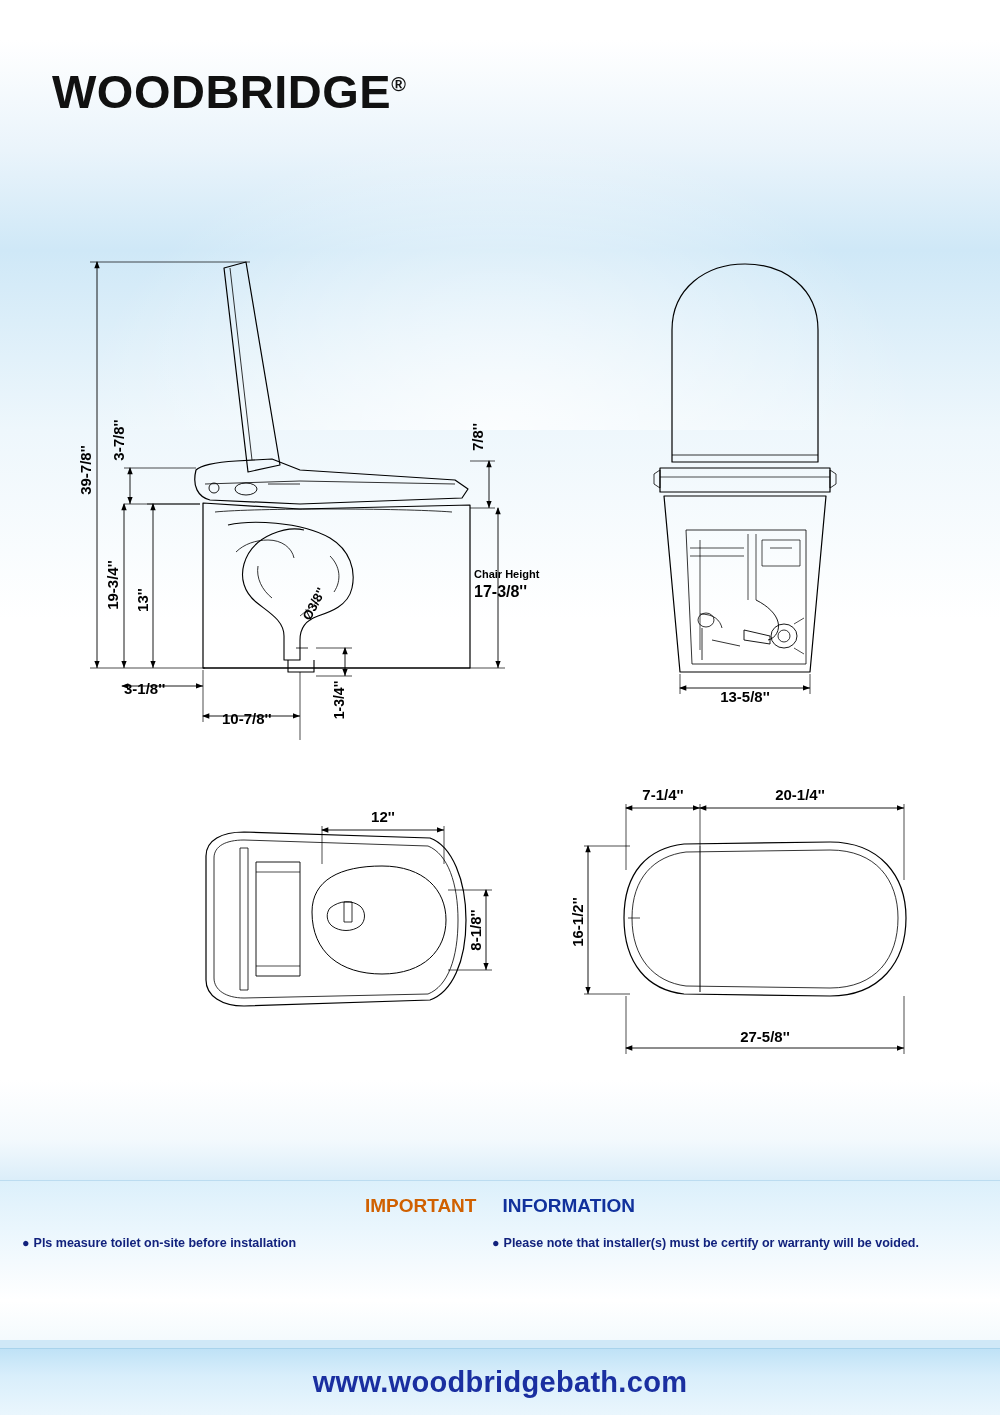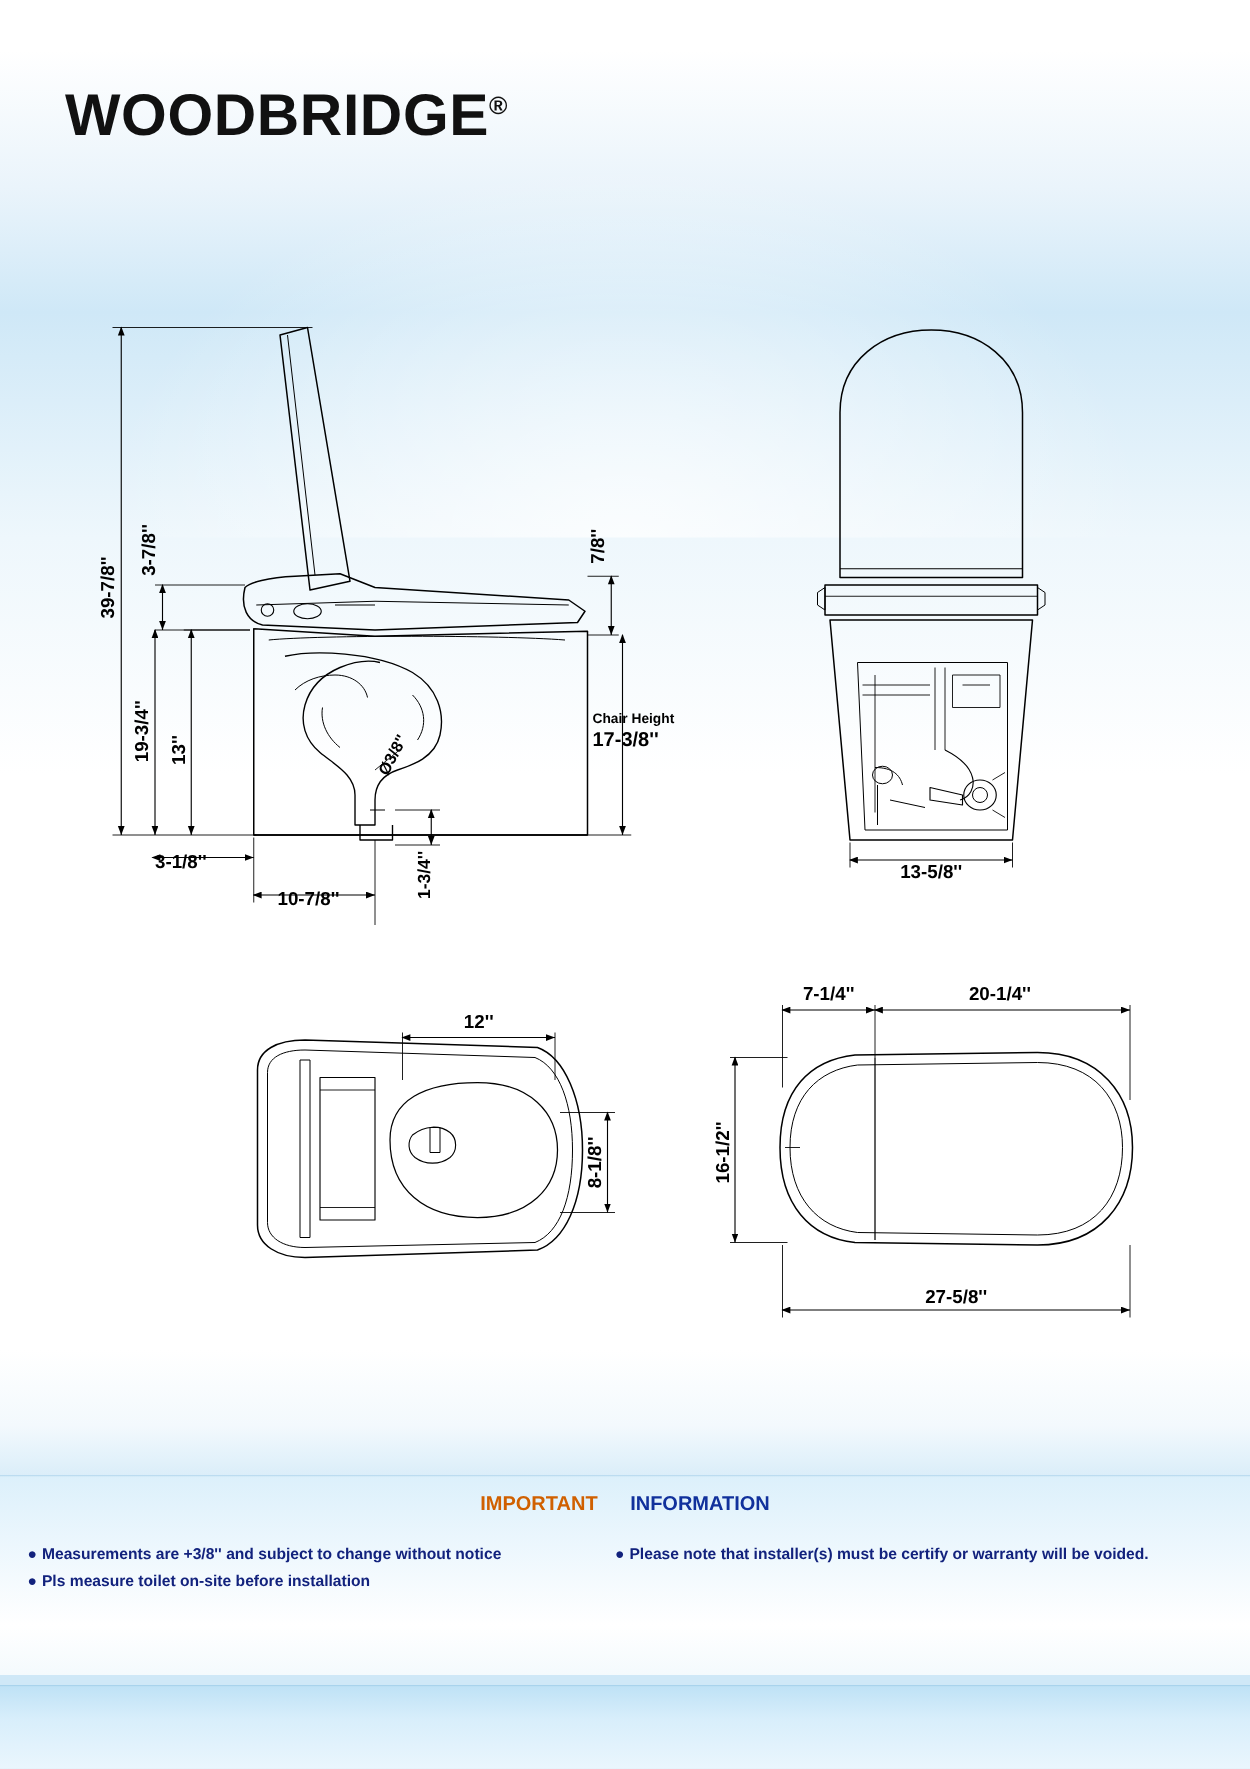--- a/index.html
+++ b/index.html
@@ -44,21 +44,21 @@
   #drawings { position: absolute; left:0; top:0; width:1000px; height:1180px; }
   svg { display:block; }
   
   #infoband {
     position:absolute; left:0; top:1180px; width:1000px; height:160px;
     background: linear-gradient(to bottom,#dcf0fb 0%, #eaf6fd 30%, #ffffff 75%, #f4fafd 100%);
     border-top:1px solid #bcdcf0;
   }
   #info-title {
     position:absolute; top:1195px; left:0; width:1000px;
-    text-align:center; font-weight:bold; font-size:16px; color:#11319c;
+    text-align:center; font-weight:bold; font-size:19px; color:#11319c;
   }
   #info-title .imp { color:#d06000; }
   #info-title .gap { display:inline-block; width:26px; }
   .info-col { position:absolute; font-size:12.5px; font-weight:bold; color:#12227d; line-height:22px; }
   #info-left { left:22px; top:1232px; width:500px; }
   #info-right { left:492px; top:1232px; width:500px; }
   .info-col .bullet { color:#12227d; margin-right:4px; }
   .info-col .cont { display:block; margin-left:18px; }
   
   #footer {
@@ -273,23 +273,23 @@
   </svg>
   </div>
 
   <div id="infoband"></div>
 
   <div id="info-title">
     <span class="imp">IMPORTANT</span><span class="gap"></span><span>INFORMATION</span>
   </div>
 
   <div class="info-col" id="info-left">
-    <div><span class="bullet">●</span><span>Measurements are +3/8'' and subject to change without notice</span></div>
     <div><span class="bullet">●</span><span>Pls measure toilet  on-site before installation</span></div>
   </div>
 
   <div class="info-col" id="info-right">
     <div><span class="bullet">●</span><span>Please note that installer(s) must be certify or warranty will be voided.</span></div>
   </div>
 
   <div id="footer"></div>
+  <div id="footer-url">www.woodbridgebath.com</div>
 
 </div>
 
 </body></html>

